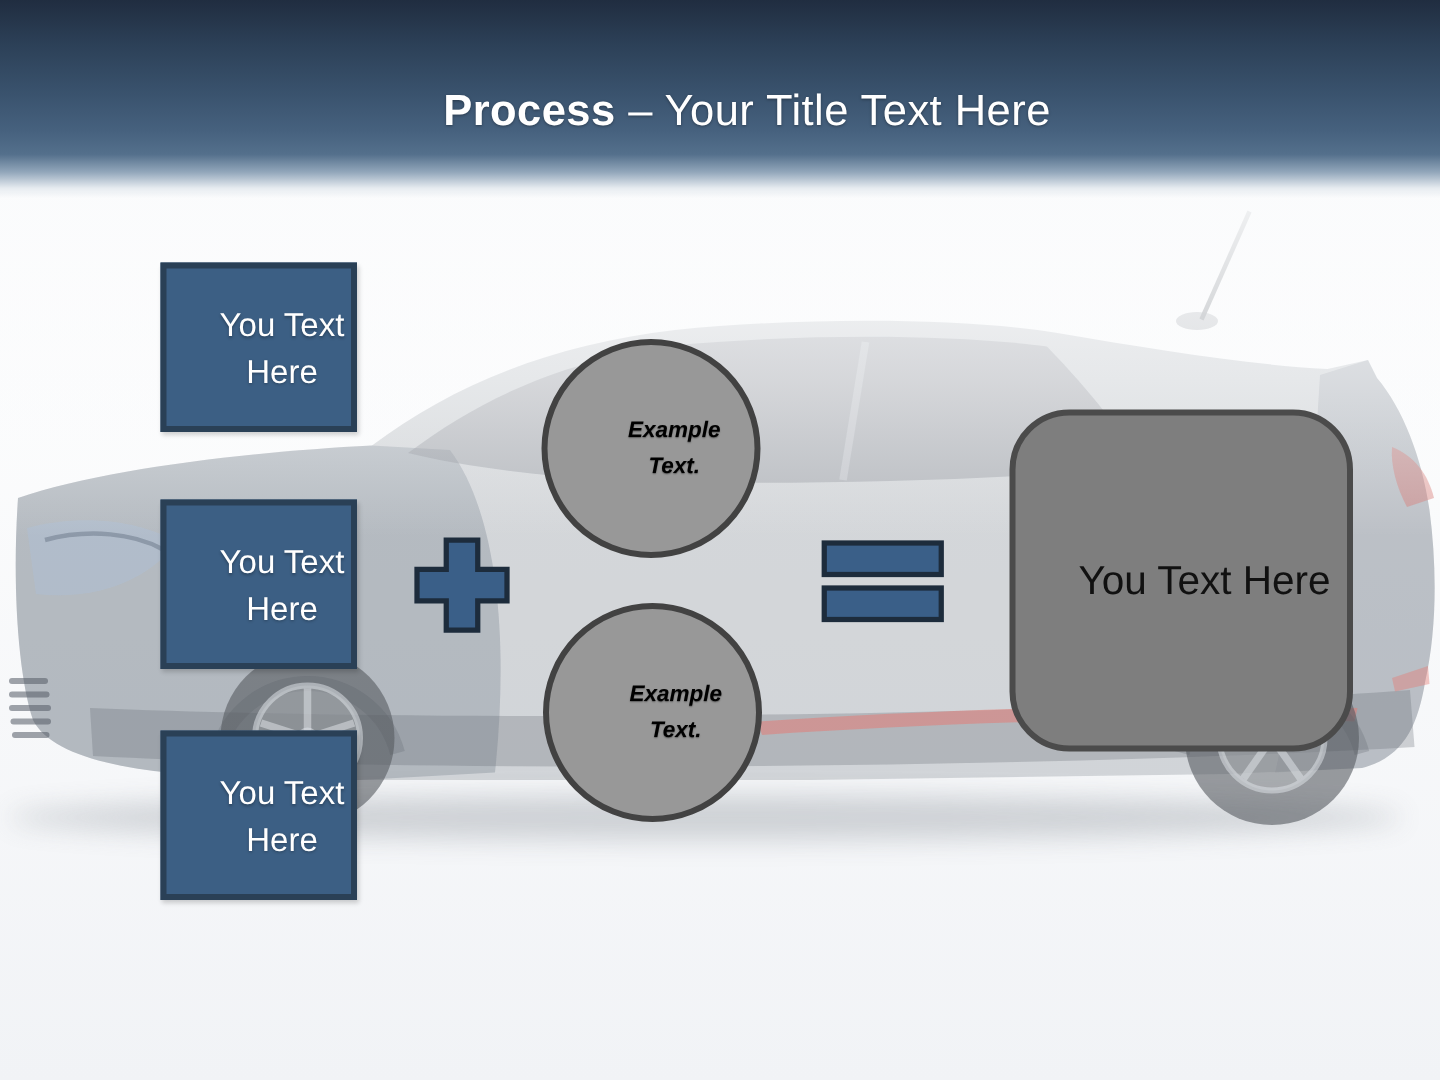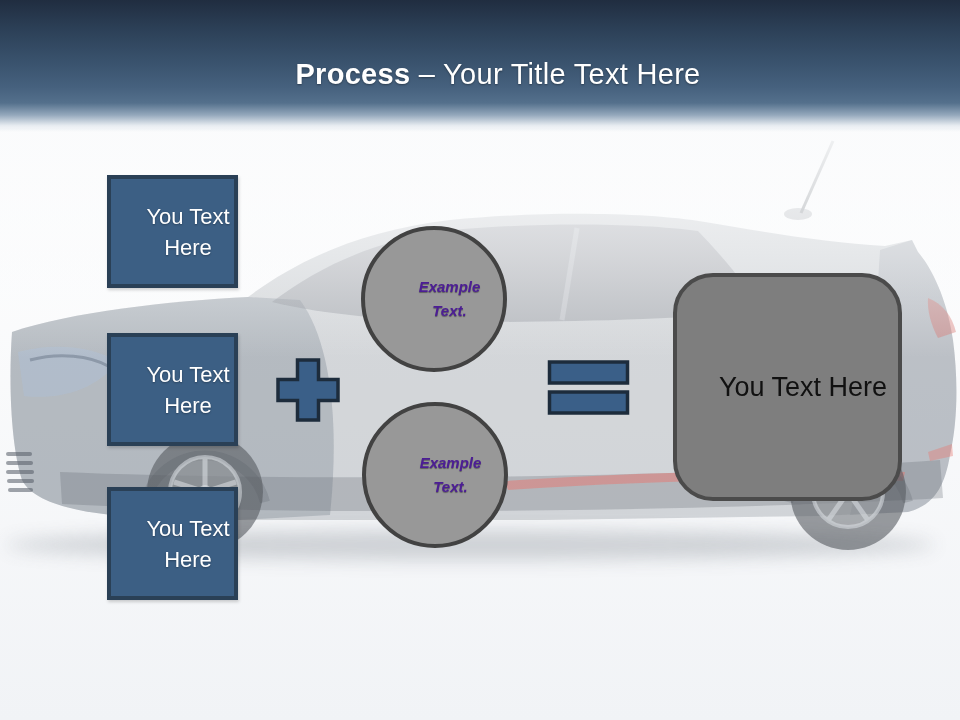--- a/index.html
+++ b/index.html
@@ -36,21 +36,21 @@
     background:#3c5f84;border:4px solid #2a4056;
     color:#ffffff;font-size:22px;line-height:31px;
     text-shadow:0 1px 2px rgba(0,0,0,.3);
     box-shadow:1px 2px 3px rgba(0,0,0,.18);
   }
   .blue-box .inner{width:100px;}
   .box1{top:175px;} .box2{top:333px;} .box3{top:487px;}
   .gray-circle{
     width:146px;height:146px;border-radius:50%;
     background:#989898;border:4px solid #424242;
-    color:#4c1d95;font-weight:bold;font-style:italic;font-size:15px;line-height:24px;
+    color:#000000;font-weight:bold;font-style:italic;font-size:15px;line-height:24px;
     text-shadow:0 1px 1px rgba(0,0,0,.4);
   }
   .gray-circle .inner{width:80px;}
   .circ1{left:361px;top:226px;}
   .circ2{left:362px;top:402px;}
   .result-box{
     left:673px;top:273px;width:229px;height:228px;border-radius:40px;
     background:#7e7e7e;border:4px solid #4b4b4b;
     color:#111111;font-size:27px;line-height:32px;
   }

